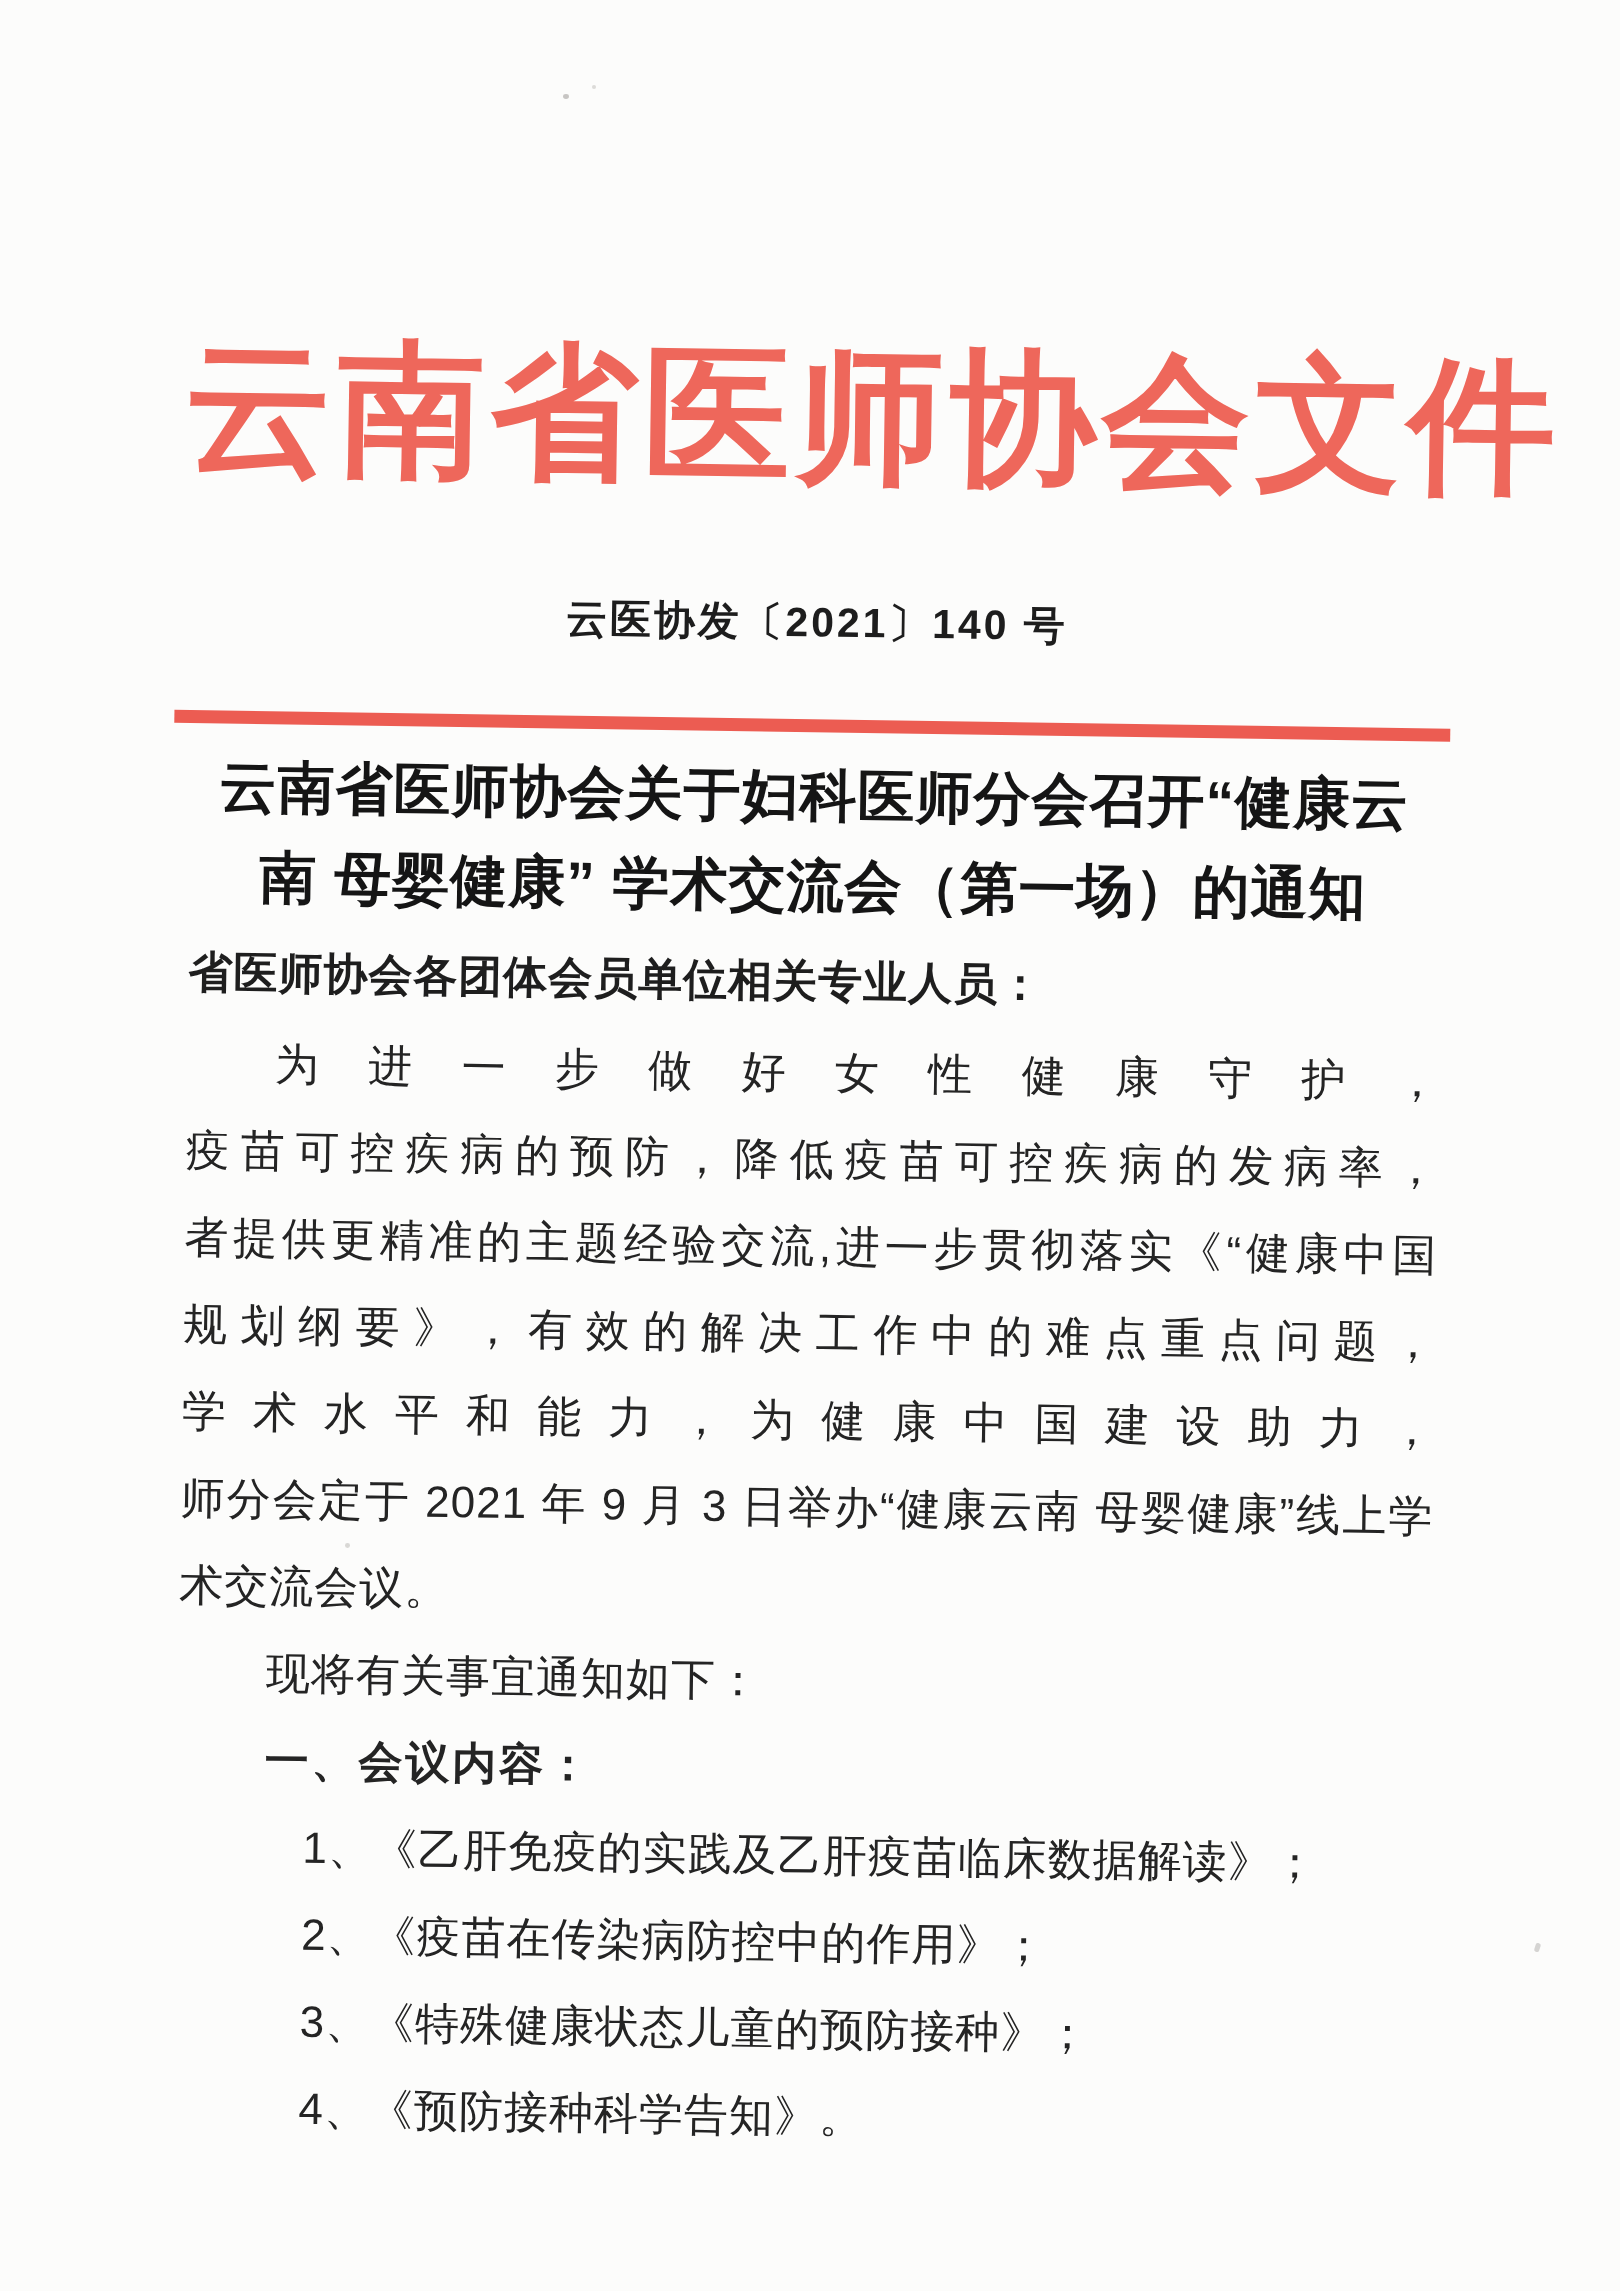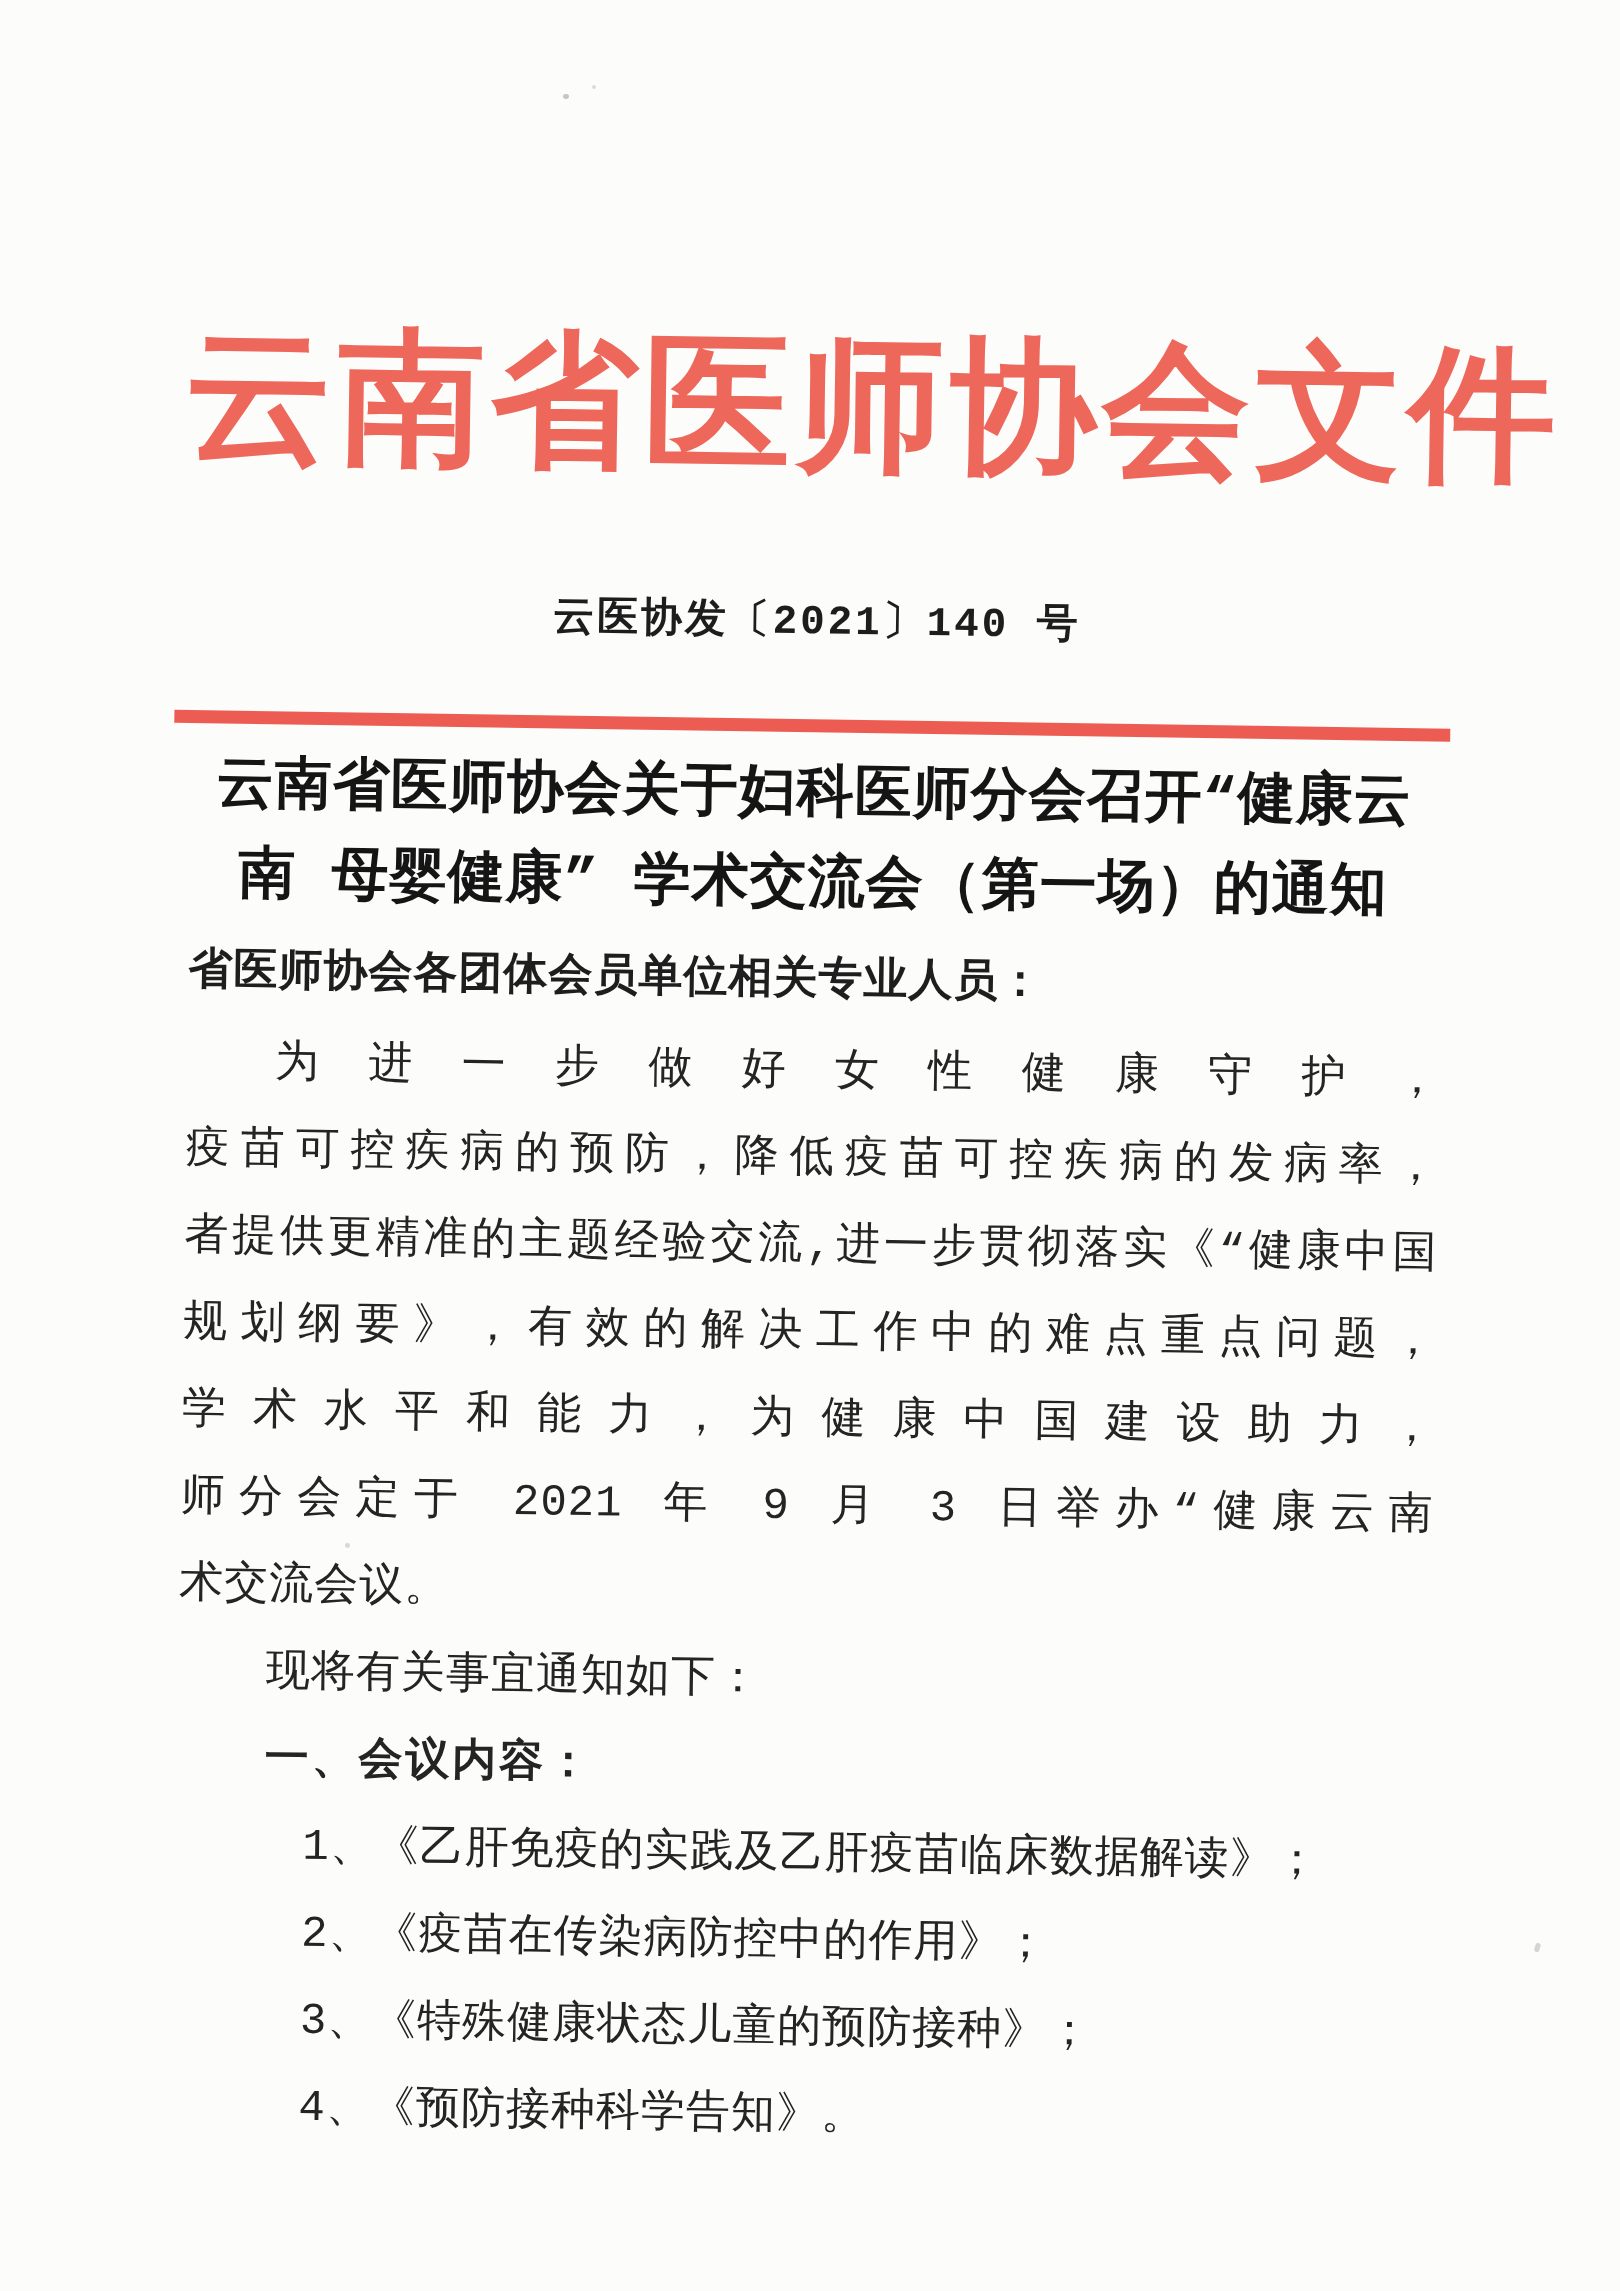--- a/index.html
+++ b/index.html
@@ -1,21 +1,21 @@
 <!DOCTYPE html>
 <html><head>
 <meta charset="utf-8">
 <style>
   html,body { margin:0; padding:0; background:#ffffff; }
   .page {
     position:relative;
     width:1620px; height:2292px;
     background:#fcfcfb;
     overflow:hidden;
-    font-family:Liberation Mono, monospace;
+    font-family:Liberation Sans, sans-serif;
   }
   .content {
     position:absolute; left:191px; top:0; width:1270px; height:100%;
     transform:rotate(0.85deg);
     transform-origin:0 0;
   }
   .letterhead {
     position:absolute; top:320px; left:0; width:100%;
     text-align:center; white-space:nowrap;
     font-size:147px; line-height:174px; font-weight:bold;

